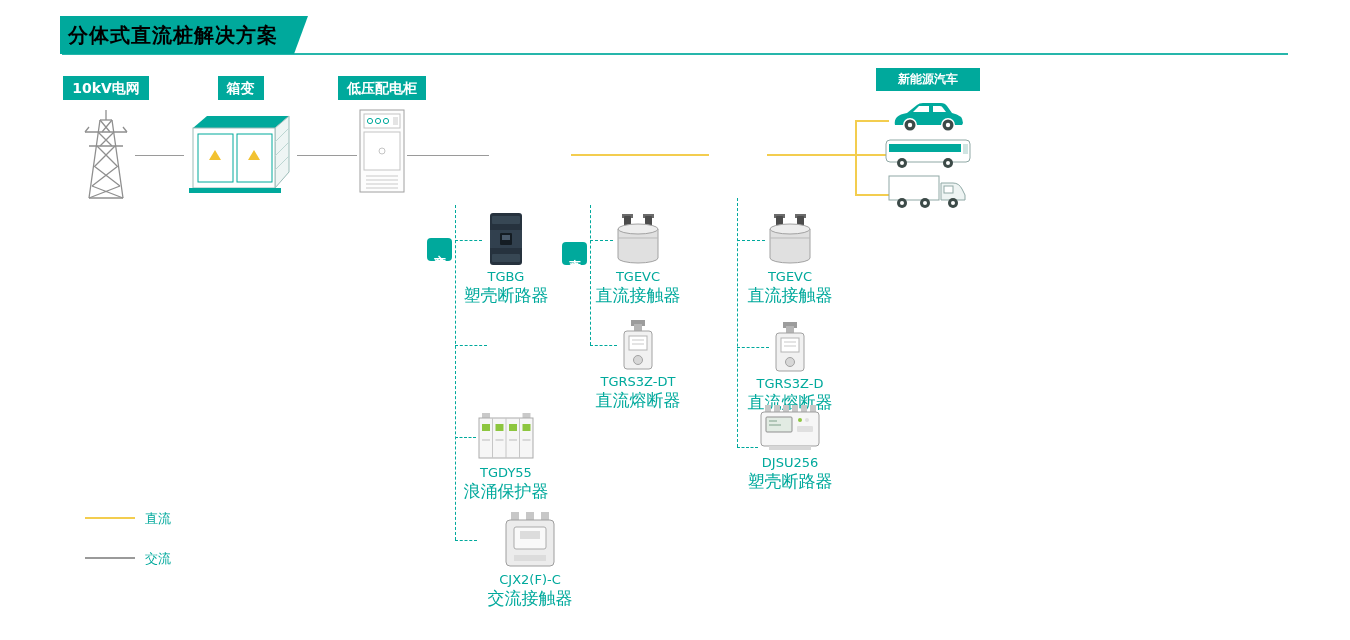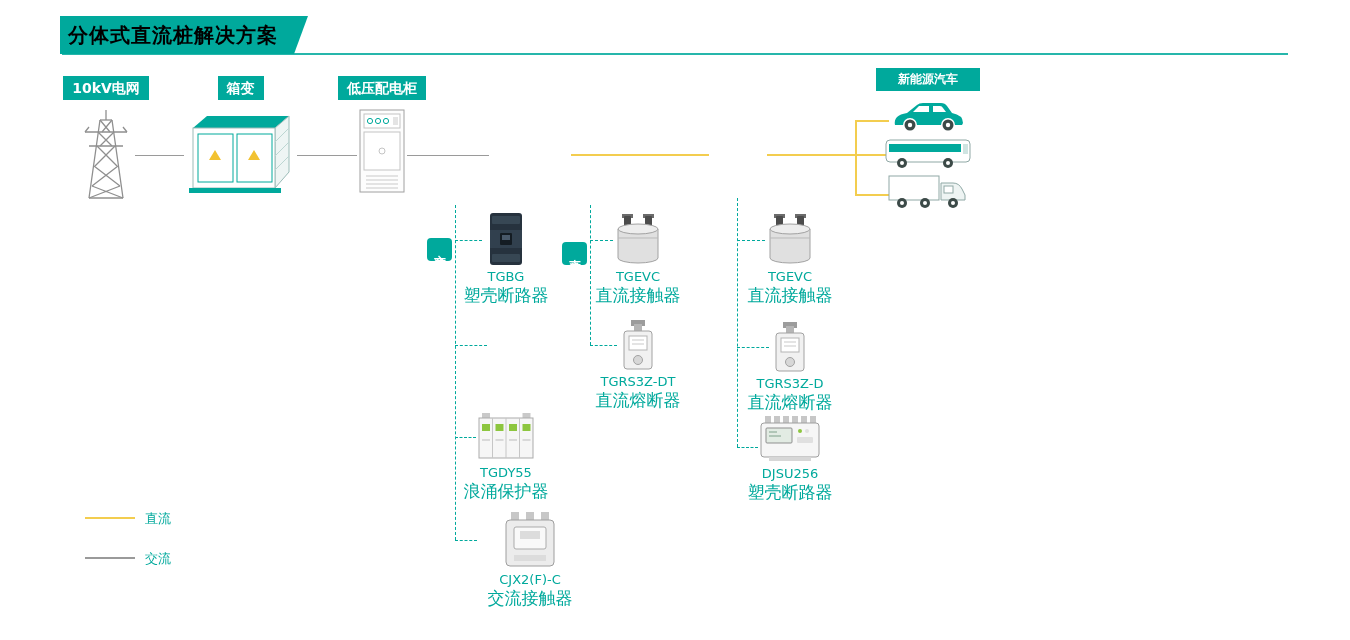--- a/index.html
+++ b/index.html
@@ -260,21 +260,21 @@
       <rect x="16" y="5" width="8" height="8" fill="#b5b5b5"></rect>
       <rect x="6" y="12" width="28" height="38" rx="3" fill="#f1f1f1" stroke="#a2a2a2"></rect>
       <rect x="11" y="17" width="18" height="14" fill="#fff" stroke="#b5b5b5"></rect>
       <path d="M14 21 h12 M14 25 h12" stroke="#c9c9c9"></path>
       <circle cx="20" cy="41" r="4.5" fill="#d7d7d7" stroke="#a2a2a2"></circle>
     </svg>
     <div class="model">TGRS3Z-D</div>
     <div class="cname">直流熔断器</div>
   </div>
 
-  <div class="comp" style="left:742px;top:415px">
+  <div class="comp" style="left:742px;top:404px">
     <svg width="62" height="48" viewBox="0 0 62 48">
       <rect x="6" y="1" width="6" height="7" fill="#c7c7c7"></rect>
       <rect x="15" y="1" width="6" height="7" fill="#c7c7c7"></rect>
       <rect x="24" y="1" width="6" height="7" fill="#c7c7c7"></rect>
       <rect x="33" y="1" width="6" height="7" fill="#c7c7c7"></rect>
       <rect x="42" y="1" width="6" height="7" fill="#c7c7c7"></rect>
       <rect x="51" y="1" width="6" height="7" fill="#c7c7c7"></rect>
       <rect x="2" y="8" width="58" height="34" rx="3" fill="#f6f6f6" stroke="#9e9e9e"></rect>
       <rect x="7" y="13" width="26" height="15" rx="1" fill="#e2ebe3" stroke="#8f8f8f"></rect>
       <path d="M10 17 h8 M10 21 h12" stroke="#7fa08a"></path>

